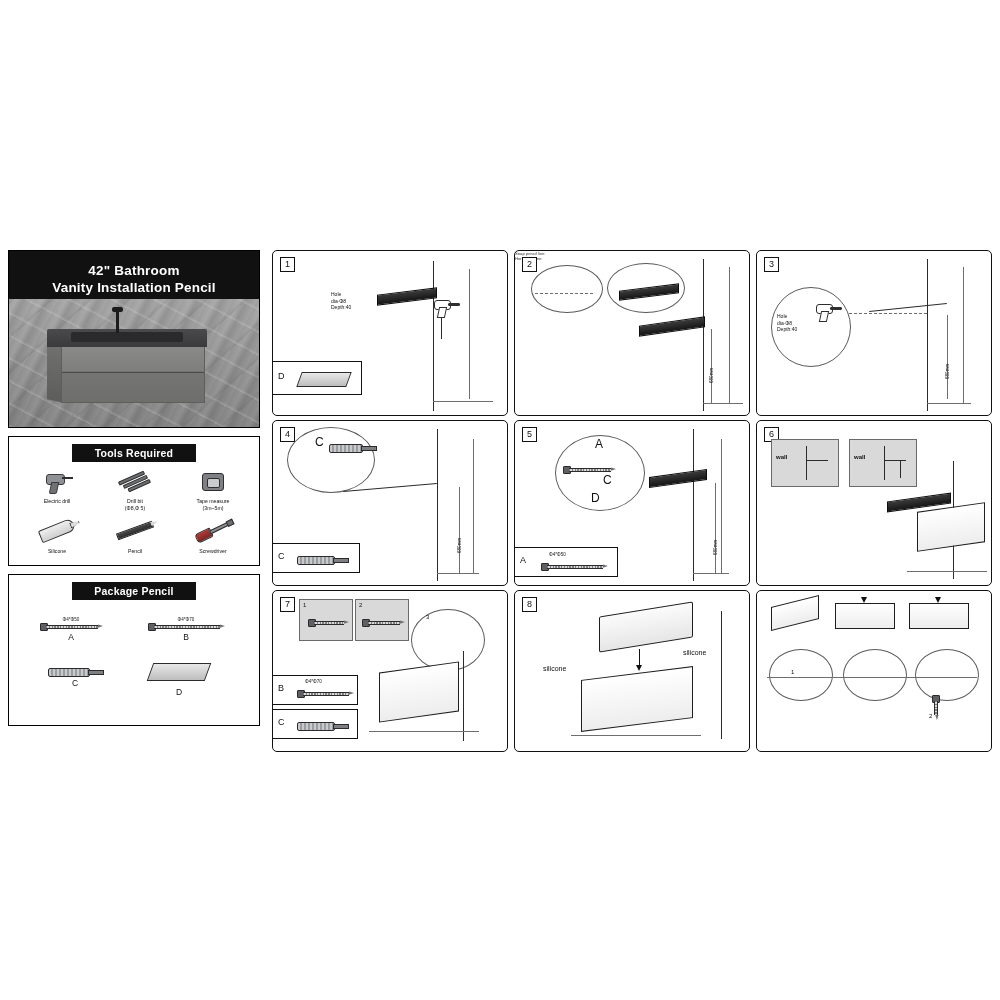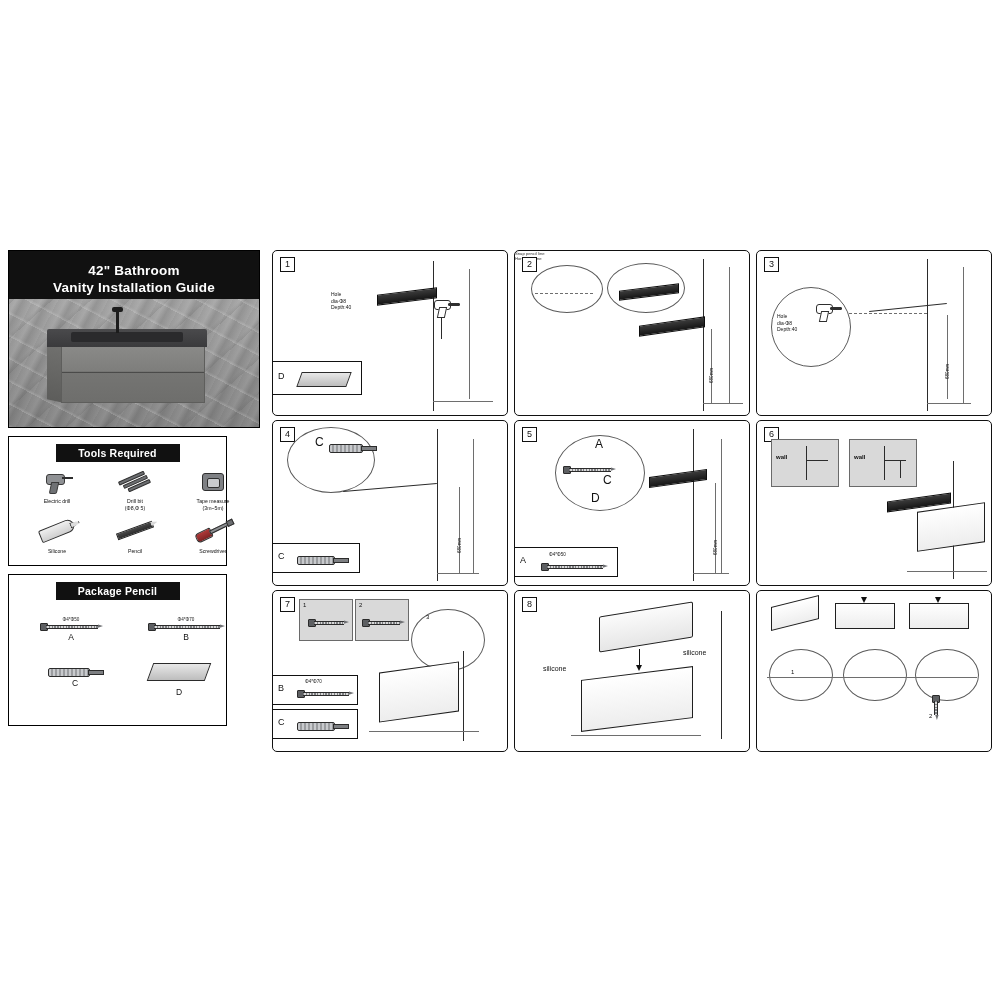--- a/index.html
+++ b/index.html
@@ -120,21 +120,21 @@
     content: "";
     position: absolute;
     left: -4px; top: -4px;
     width: 11px; height: 5px;
     background: #1c1c1c;
     border-radius: 2px;
   }
 
   .tools-panel, .package-panel {
     position: relative;
-    width: 219px;
+    width: 252px;
     background: #ffffff;
     border: 1px solid #000000;
     box-sizing: border-box;
     margin-top: 8px;
   }
   .tools-panel { height: 130px; }
   .package-panel { height: 152px; }
 
   .panel-tag {
     display: block;
@@ -446,21 +446,21 @@
   }
 </style>
 </head>
 <body>
 
 <div id="sheet">
 
   <div class="left-col">
 
     <div class="hero-panel">
-      <div class="hero-title"><span>42" Bathroom</span><br><span>Vanity Installation Guide</span></div>
+      <div class="hero-title"><span>42" Bathroom</span><br><span>Vanity Installation Pencil</span></div>
       <div class="hero-photo">
         <div class="marble-veins"></div>
         <div class="vanity-side"></div>
         <div class="vanity-body"></div>
         <div class="vanity-top"></div>
         <div class="vanity-basin"></div>
         <div class="faucet"></div>
       </div>
     </div>
 

